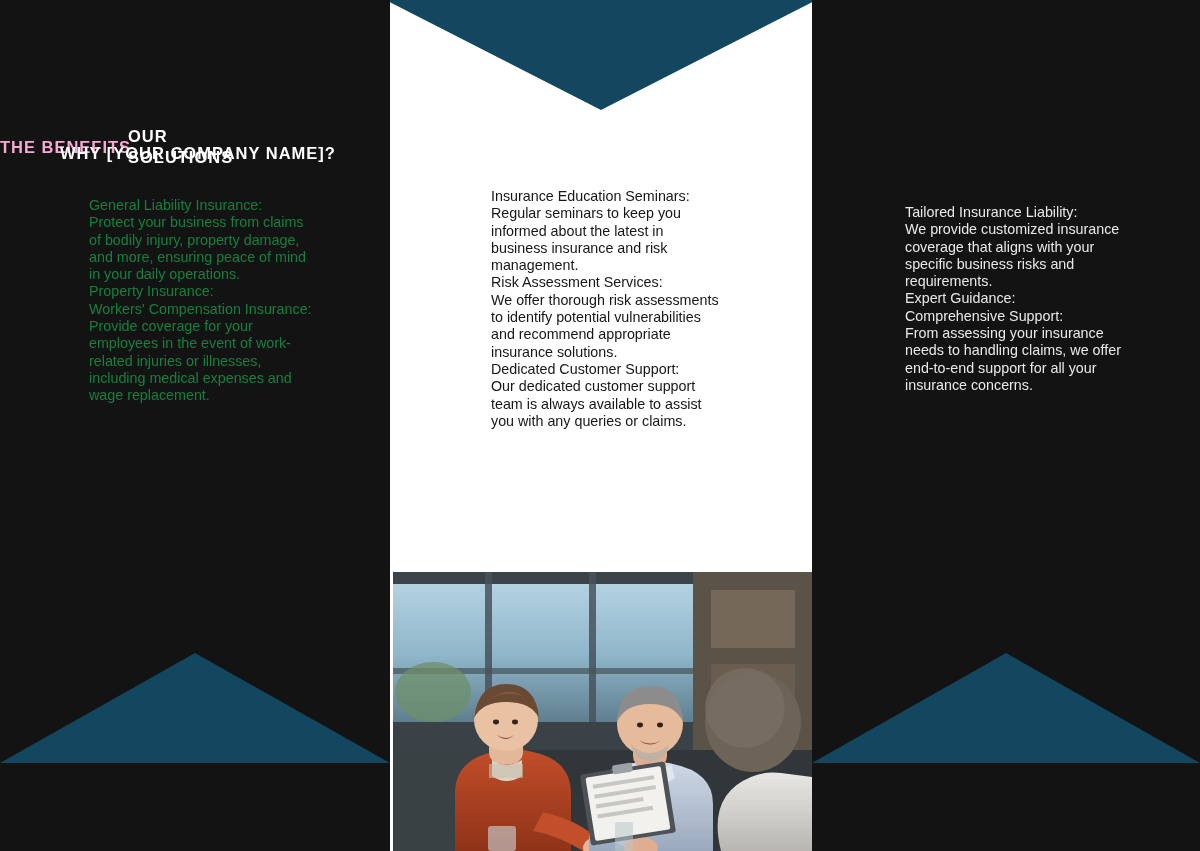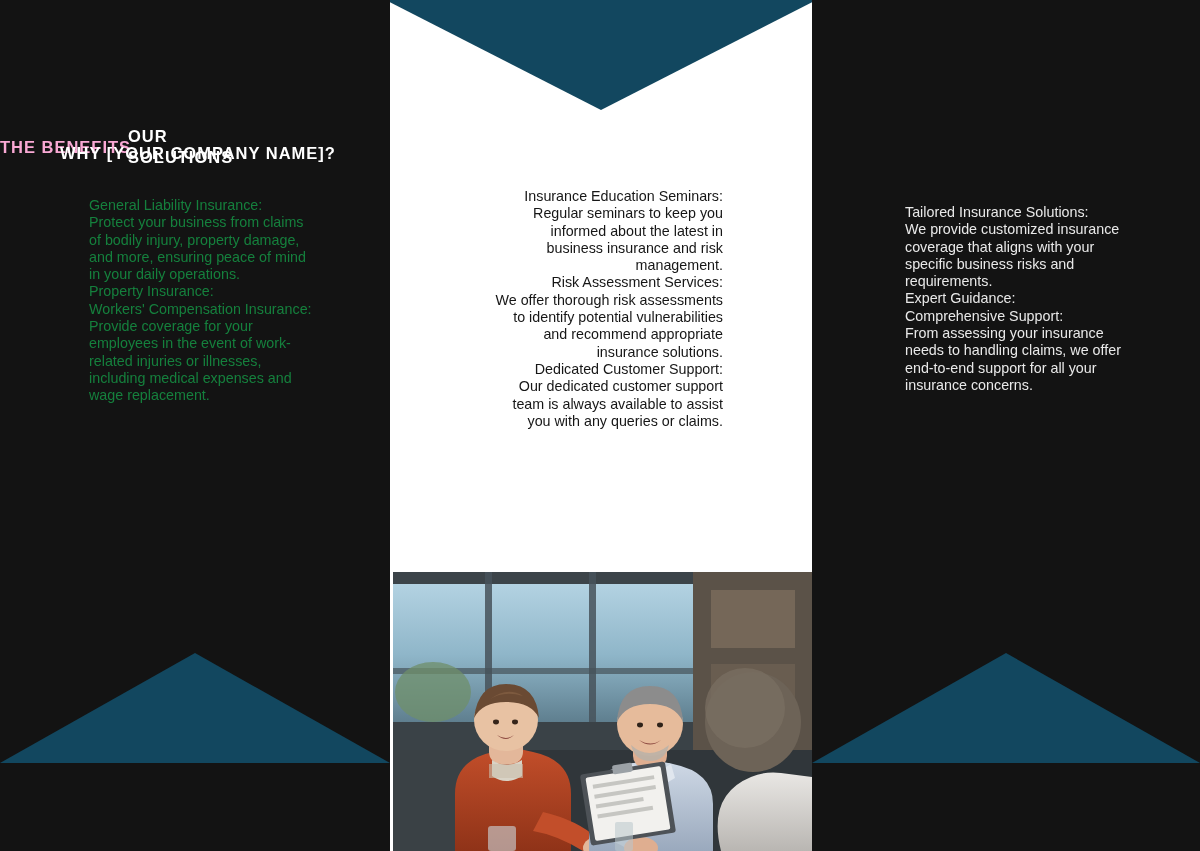--- a/index.html
+++ b/index.html
@@ -113,21 +113,20 @@
     top: 197px;
     left: 89px;
     width: 228px;
     color: #15803d;
   }
   .body-center {
     top: 188px;
     left: 491px;
     width: 232px;
     color: #161616;
-    text-align: right;
   }
   .body-right {
     top: 204px;
     left: 905px;
     width: 228px;
     color: #e9e9e9;
   }
   .body-block p {
     margin: 0;
   }
@@ -270,20 +269,20 @@
       <rect x="95" y="254" width="28" height="25" rx="3" fill="#cdd8dd" opacity="0.6"></rect>
       <rect x="222" y="250" width="18" height="29" rx="2" fill="#b9c7cc" opacity="0.55"></rect>
 
       <rect x="0" y="0" width="419" height="279" fill="none"></rect>
     </svg>
   </div>
 
   <div class="heading heading-right">WHY [YOUR COMPANY NAME]?</div>
 
   <div class="body-block body-right">
-    <p class="item-title">Tailored Insurance Solutions:</p>
+    <p class="item-title">Tailored Insurance Liability:</p>
     <p class="item-desc">We provide customized insurance coverage that aligns with your specific business risks and requirements.</p>
     <p class="item-title">Expert Guidance:</p>
     <p class="item-title">Comprehensive Support:</p>
     <p class="item-desc">From assessing your insurance needs to handling claims, we offer end-to-end support for all your insurance concerns.</p>
   </div>
 
 </div>
 
 </body></html>

